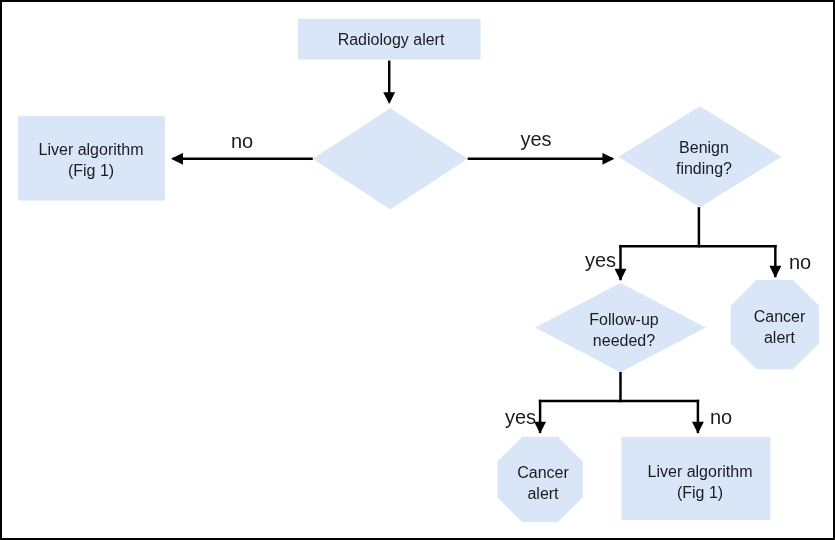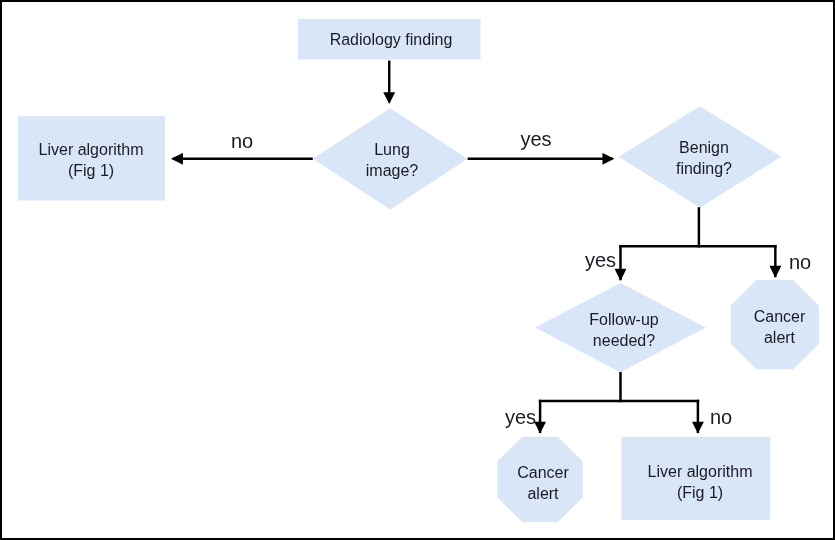--- a/index.html
+++ b/index.html
@@ -80,23 +80,21 @@
     <line class="edge joint" x1="622" y1="246" x2="778" y2="246"></line>
     <line class="edge joint" x1="622" y1="246" x2="622" y2="279" marker-end="url(#arrow)"></line>
     <line class="edge joint" x1="778" y1="246" x2="778" y2="276" marker-end="url(#arrow)"></line>
 
     <line class="edge joint" x1="622" y1="374" x2="622" y2="402"></line>
     <line class="edge joint" x1="541" y1="402" x2="700" y2="402"></line>
     <line class="edge joint" x1="541" y1="402" x2="541" y2="433" marker-end="url(#arrow)"></line>
     <line class="edge joint" x1="700" y1="402" x2="700" y2="433" marker-end="url(#arrow)"></line>
   </svg>
 
-  <div class="node-label" style="left:297px; top:17px; width:184px; height:41px;">Radiology finding</div>
-  <div class="node-label" style="left:312px; top:107px; width:156px; height:102px;">Lung
-image?</div>
+  <div class="node-label" style="left:297px; top:17px; width:184px; height:41px;">Radiology alert</div>
   <div class="node-label" style="left:15px; top:115px; width:148px; height:85px;">Liver algorithm
 (Fig 1)</div>
   <div class="node-label" style="left:536px; top:283px; width:172px; height:90px;">Follow-up
 needed?</div>
   <div class="node-label" style="left:620px; top:105px; width:164px; height:102px;">Benign
 finding?</div>
   <div class="node-label" style="left:733px; top:280px; width:89px; height:90px;">Cancer
 alert</div>
   <div class="node-label" style="left:498px; top:438px; width:86px; height:86px;">Cancer
 alert</div>

